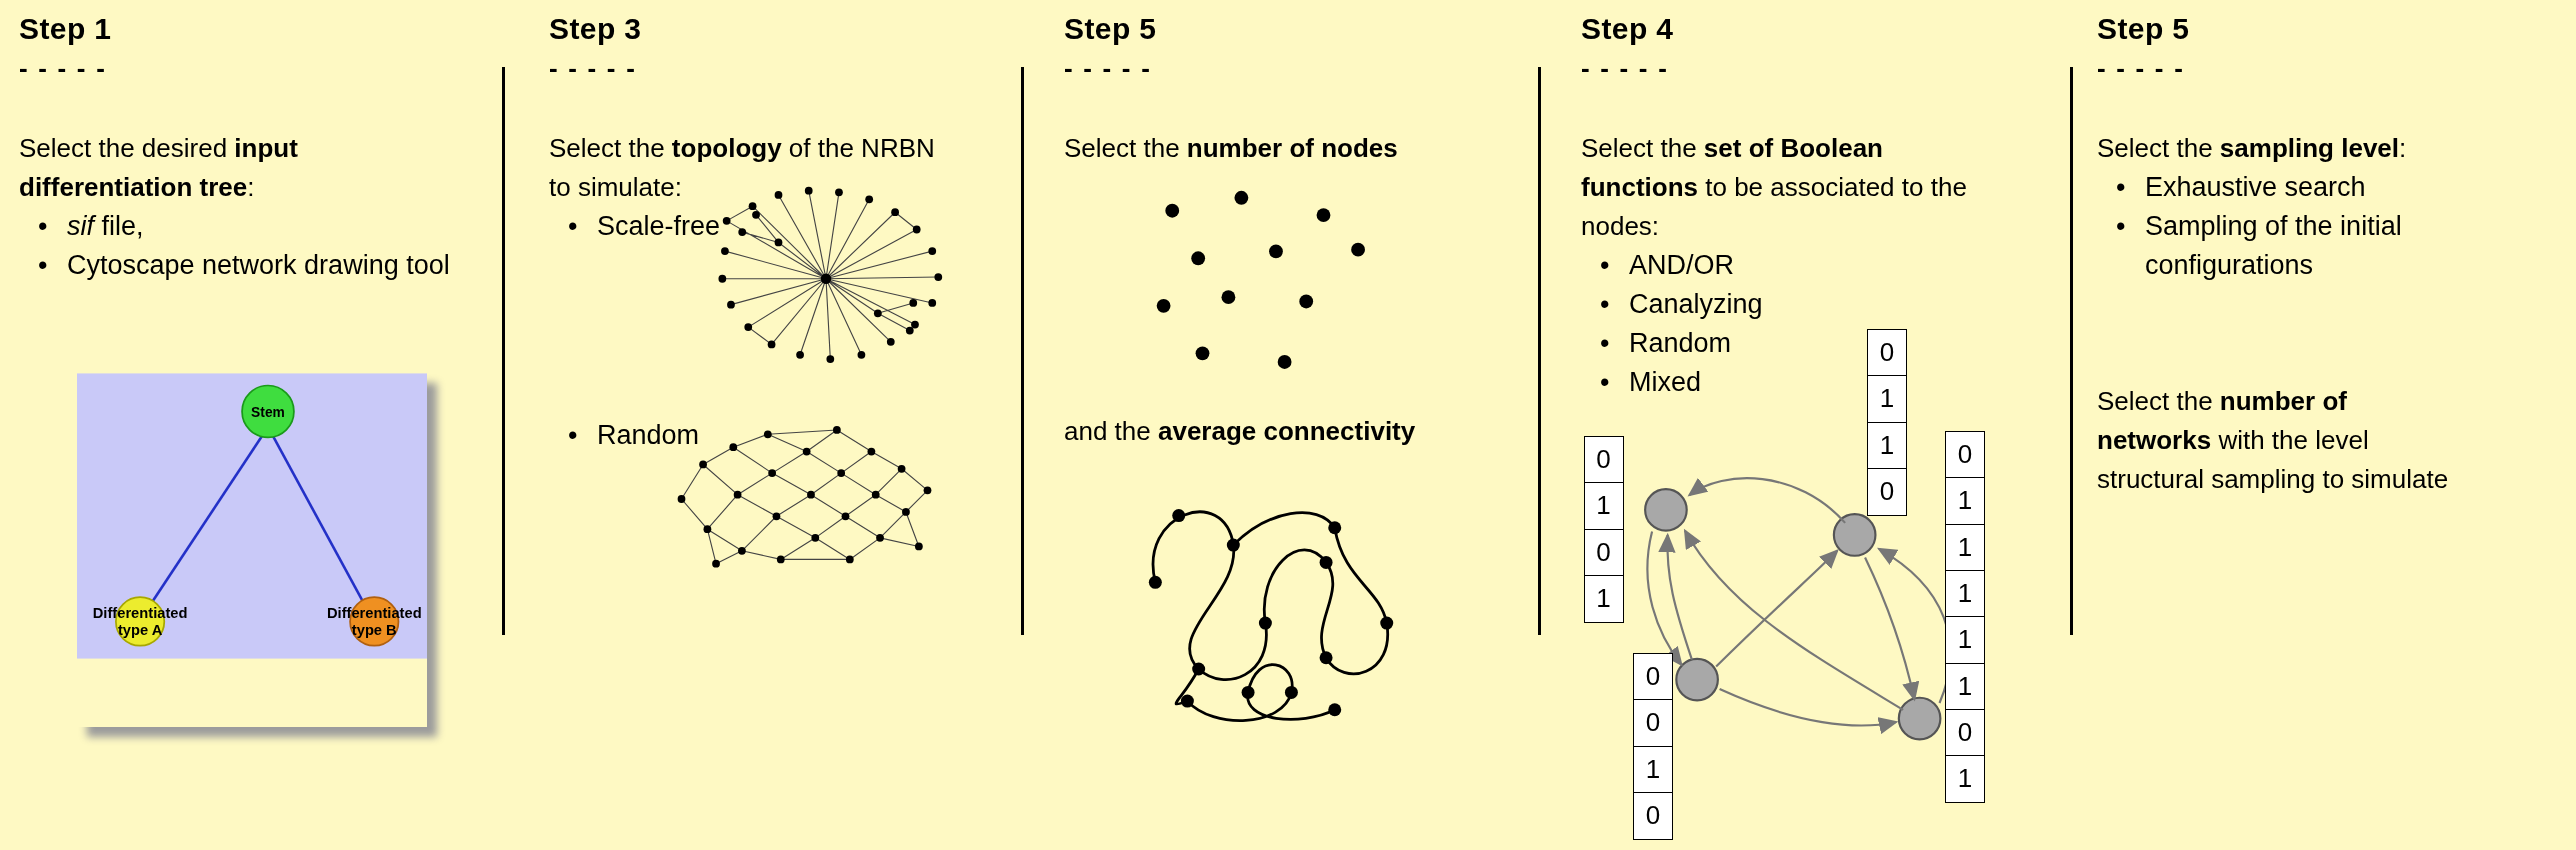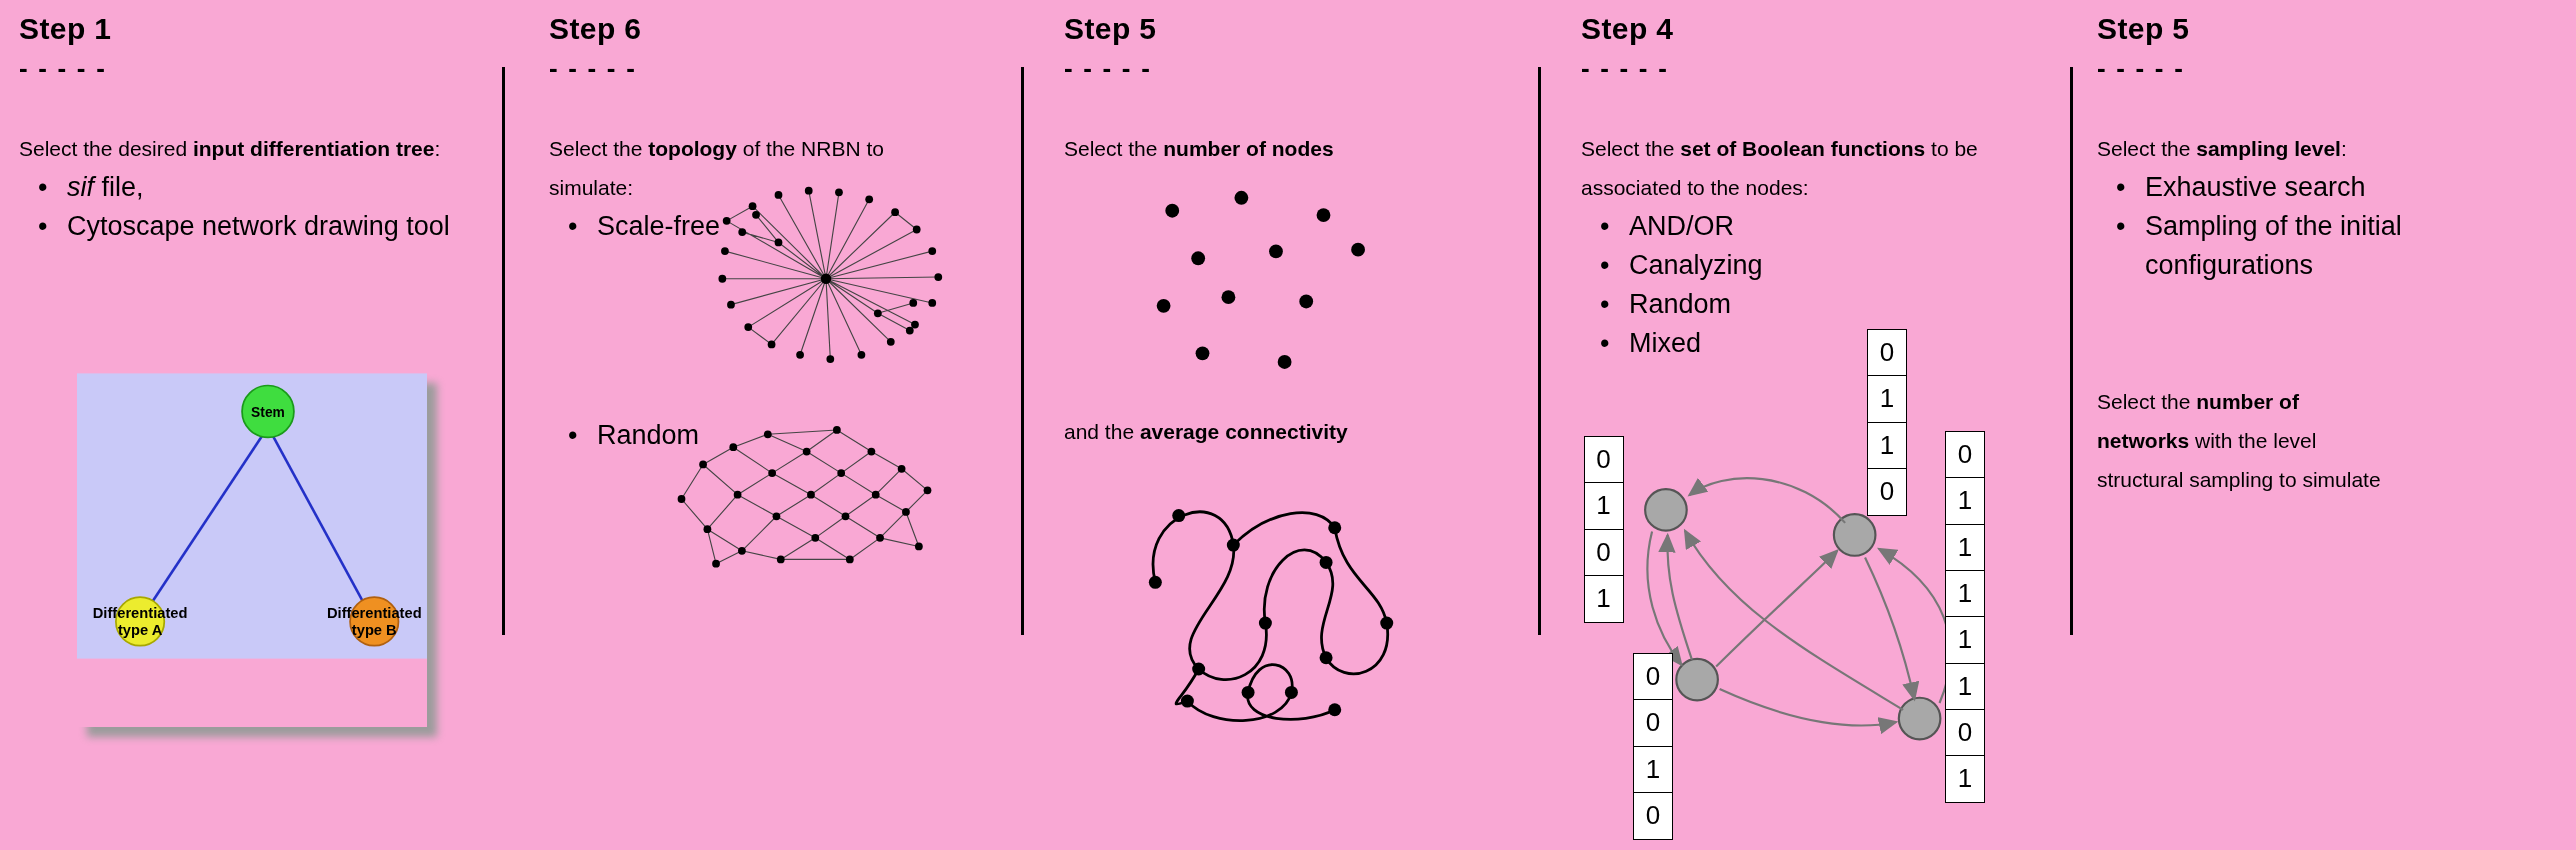--- a/index.html
+++ b/index.html
@@ -1,23 +1,23 @@
 <!DOCTYPE html>
 <html style="font-size:14px"><head>
 <meta charset="utf-8">
 <style>
   * { box-sizing: border-box; margin: 0; padding: 0; }
   html, body { background: #ffffff; }
   body { font-family: "Liberation Sans", sans-serif; color: #000; }
-  .page { position: relative; width: 2576px; height: 851px; background: #f9a8d4; overflow: hidden; }
+  .page { position: relative; width: 2576px; height: 851px; background: #fef9c3; overflow: hidden; }
 
   .col { position: absolute; top: 0; padding-top: 12px; }
   .step-title { font-size: 30px; font-weight: bold; letter-spacing: 0.4px; margin-bottom: 7px; }
   .dashes { font-size: 26px; font-weight: bold; letter-spacing: 1.7px; margin-bottom: 45px; }
-  .body-text { font-size: 21px; line-height: 39px; }
+  .body-text { font-size: 26px; line-height: 39px; }
   .b { font-weight: bold; }
   .i { font-style: italic; }
 
   ul.bullets { list-style: none; margin-top: 0; }
   ul.bullets li { font-size: 27px; line-height: 39px; padding-left: 48px; position: relative; }
   ul.bullets li::before { content: "\2022"; position: absolute; left: 19px; }
   li.big-gap { margin-bottom: 170px; }
 
   .divider { position: absolute; top: 67px; width: 2.6px; height: 568px; background: #000; }
 
@@ -62,21 +62,21 @@
       <text x="73" y="303" text-anchor="middle" font-size="17" font-weight="bold" fill="#000">type A</text>
       <circle cx="344" cy="287" r="28" stroke="#b06010" stroke-width="2" fill="#ef9021"></circle>
       <text x="344" y="283" text-anchor="middle" font-size="17" font-weight="bold" fill="#000">Differentiated</text>
       <text x="344" y="303" text-anchor="middle" font-size="17" font-weight="bold" fill="#000">type B</text>
     </svg>
   </div>
 
   <div class="divider" style="left:502px;"></div>
 
   <section class="col" style="left:549px;width:407px;">
-    <h2 class="step-title">Step 6</h2>
+    <h2 class="step-title">Step 3</h2>
     <div class="dashes">- - - - -</div>
     <p class="body-text"><span>Select the </span><span class="b">topology</span><span> of the NRBN to simulate:</span></p>
     <ul class="bullets">
       <li class="big-gap">Scale-free</li>
       <li>Random</li>
     </ul>
   </section>
 
   <div class="graphic" style="left:692px;top:182px;">
     <svg width="268" height="203" viewBox="0 0 310 235">

